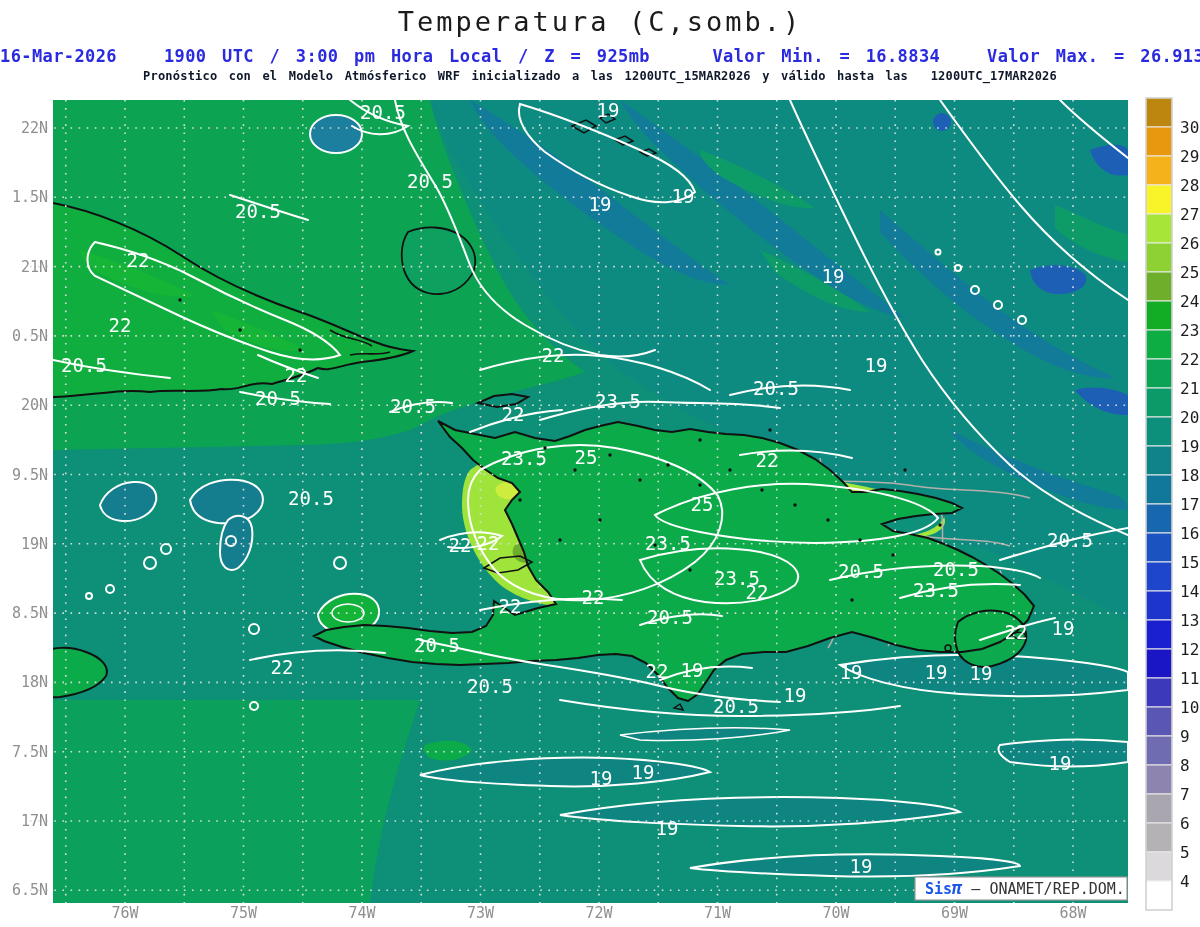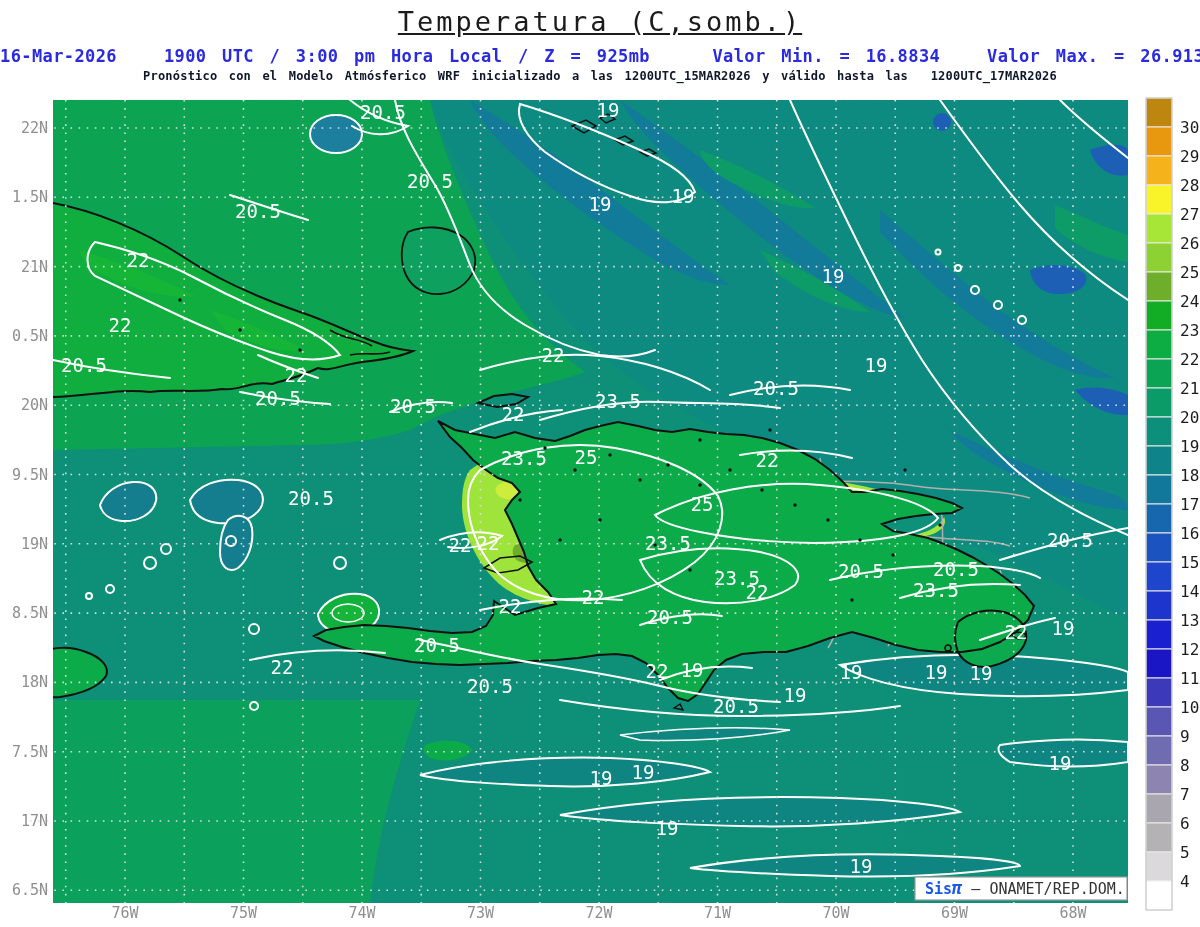--- a/index.html
+++ b/index.html
@@ -1,19 +1,19 @@
 <!DOCTYPE html>
 <html><head>
 <meta charset="utf-8">
 <style>
   html,body{margin:0;padding:0;background:#fff;}
   .page{position:relative;width:1200px;height:927px;background:#fff;overflow:hidden;
         font-family:"DejaVu Sans Mono","Liberation Mono",monospace;}
   .hdr{position:absolute;left:0;width:1200px;text-align:center;white-space:pre;}
-  #title{top:6px;font-size:27px;letter-spacing:3px;color:#1b1b1b;text-decoration:underline;}
+  #title{top:6px;font-size:27px;letter-spacing:3px;color:#1b1b1b;}
   #sub1{top:46px;font-size:17px;letter-spacing:.4px;word-spacing:5px;color:#2a2ade;font-weight:bold;}
   #sub2{top:69px;font-size:12px;letter-spacing:.2px;word-spacing:4px;color:#0f172a;font-weight:bold;}
   svg text{font-family:"DejaVu Sans Mono","Liberation Mono",monospace;}
   .clab{font-size:19px;fill:#ffffff;}
   .axlab{font-size:15px;fill:#8f8f8f;}
   .cblab{font-size:16px;fill:#1d1d1d;}
   .brand-sis{fill:#1a56e8;font-size:15px;font-weight:bold;}
   .brand-pi{fill:#1a56e8;font-size:17px;font-weight:bold;font-style:italic;}
   .brand-rest{fill:#333;font-size:15px;}
 </style>

